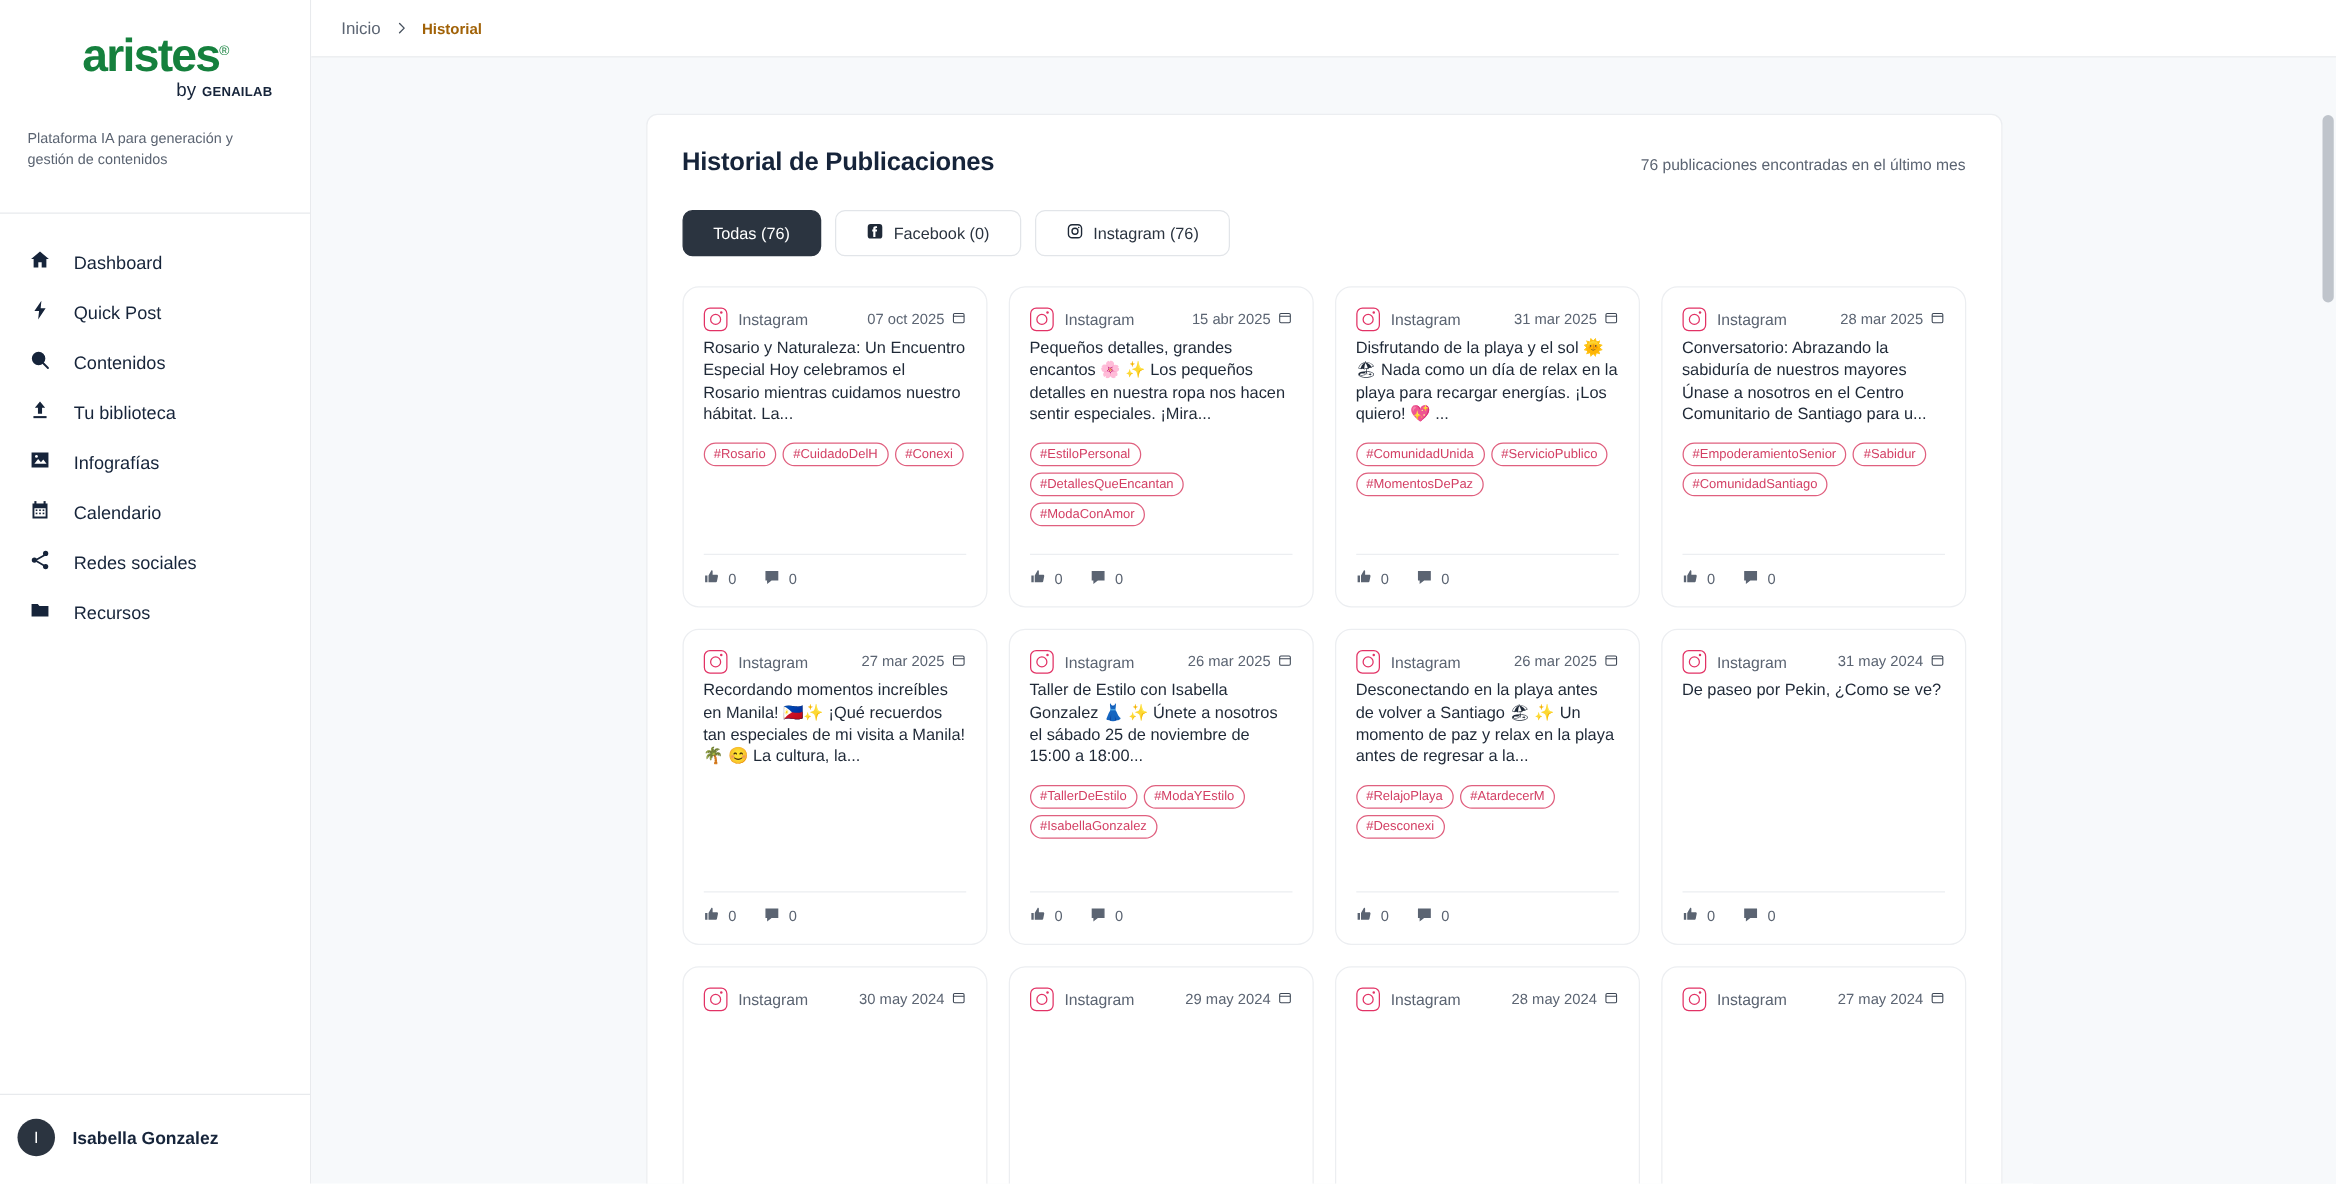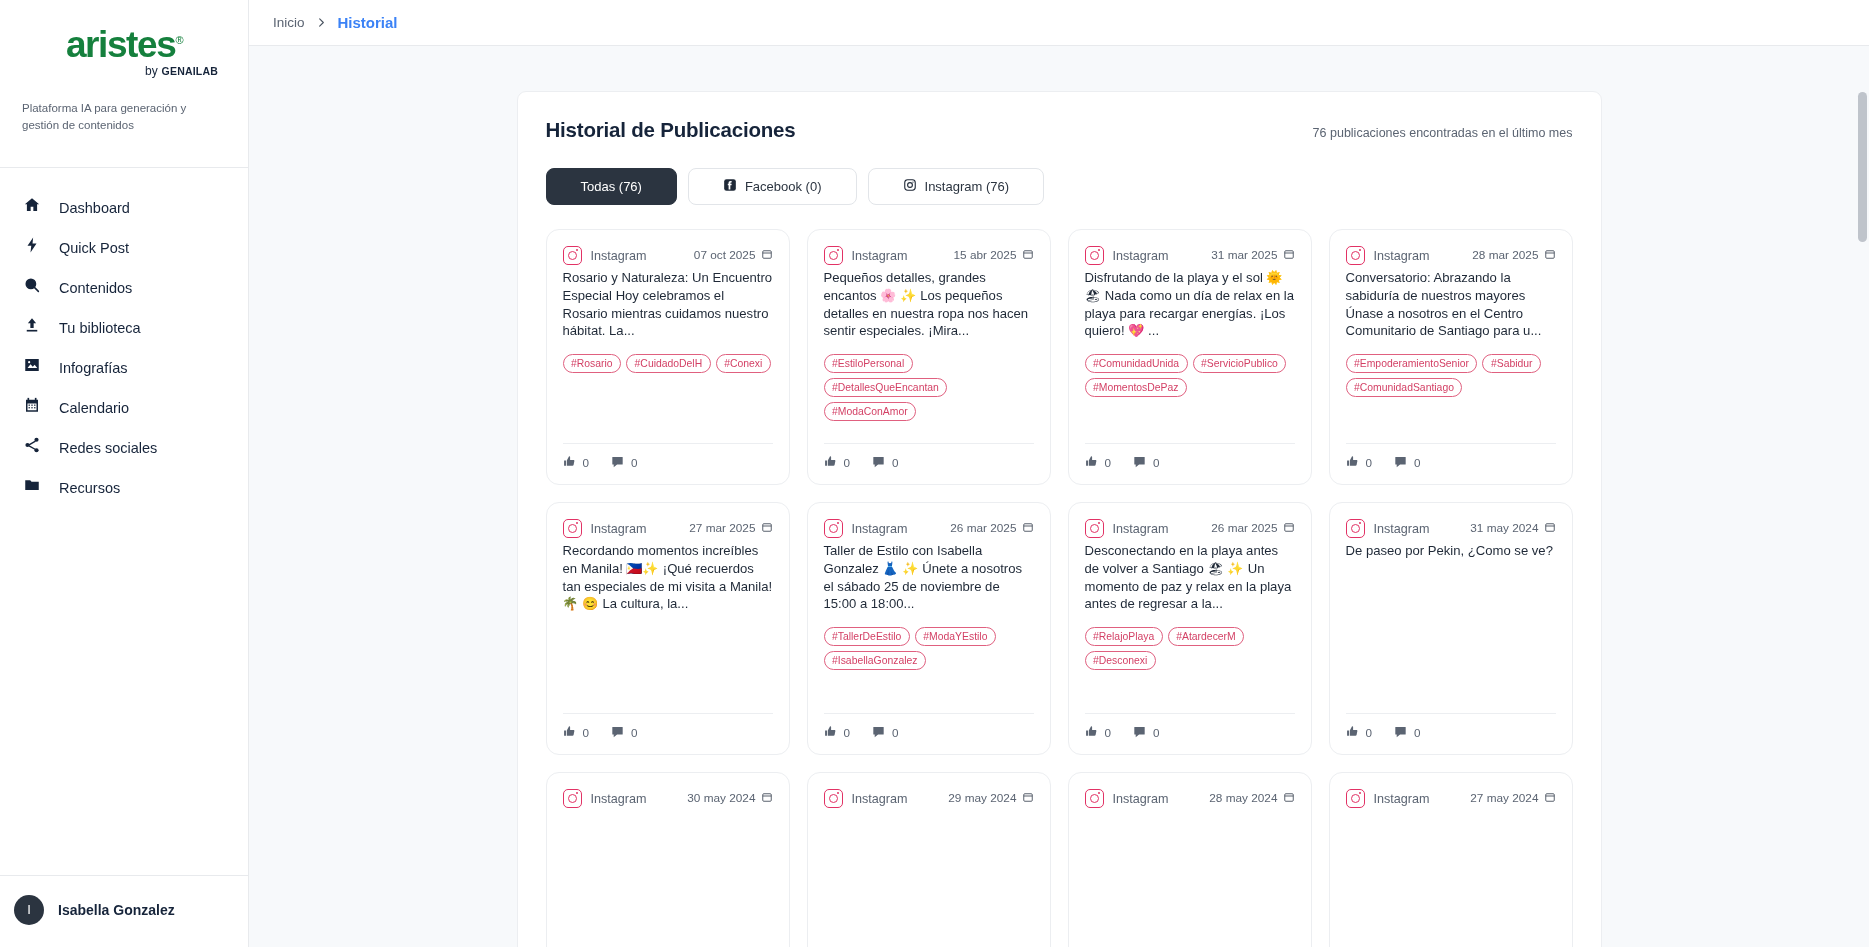--- a/index.html
+++ b/index.html
@@ -41,21 +41,21 @@
   }
   .brand-sub {
     font-size: 10.5px;
     font-weight: 700;
     color: #16243a;
     letter-spacing: 0.2px;
     margin-top: 1px;
     text-align: right;
     padding-right: 30px;
   }
-  .brand-sub .g { font-weight: 400; font-size: 12px; }
+  .brand-sub .g { font-weight: 400; font-size: 15px; }
   .brand-tagline {
     margin: 22px 22px 0 22px;
     font-size: 11.5px;
     line-height: 1.45;
     color: #5b6472;
     text-align: left;
   }
   .sidebar-divider { height: 1px; background: #e8eaed; margin-top: 16px; }
 
   .nav { padding: 16px 0 0 0; flex: 1 1 auto; }
@@ -107,21 +107,21 @@
   .topbar {
     height: 46px; min-height: 46px;
     background: #fff;
     border-bottom: 1px solid #e8eaed;
     display: flex; align-items: center;
     padding-left: 24px;
   }
   .crumb { font-size: 13.5px; color: #5b6472; cursor: pointer; }
   .crumb-sep { margin: 0 11px; color: #48525f; font-size: 12px; display: flex; align-items: center; }
   .crumb-sep svg { width: 11px; height: 11px; stroke: #48525f; fill: none; stroke-width: 2.4; }
-  .crumb-current { font-size: 15px; color: #3b82f6; font-weight: 700; }
+  .crumb-current { font-size: 12px; color: #a16207; font-weight: 700; }
 
   .scroll-area {
     flex: 1 1 auto;
     overflow: hidden;
     position: relative;
   }
   .content-wrap {
     width: 1085px;
     margin: 0 auto;
     padding-top: 45px;
@@ -135,21 +135,21 @@
   }
   .panel-head {
     display: flex; align-items: baseline; justify-content: space-between;
   }
   .panel-title { font-size: 20.5px; font-weight: 700; color: #16243a; letter-spacing: -0.2px; }
   .panel-count { font-size: 12.5px; color: #5b6472; }
 
   .filters { display: flex; gap: 11px; margin-top: 26px; }
   .filter-chip {
     display: flex; align-items: center; gap: 8px;
-    padding: 0 34px;
+    padding: 0 24px;
     height: 37px;
     border-radius: 8px;
     border: 1px solid #e2e5e9;
     background: #fff;
     font-size: 13px;
     color: #2b3440;
     cursor: pointer;
     white-space: nowrap;
   }
   .filter-chip.active { background: #2b3440; border-color: #2b3440; color: #fff; }

